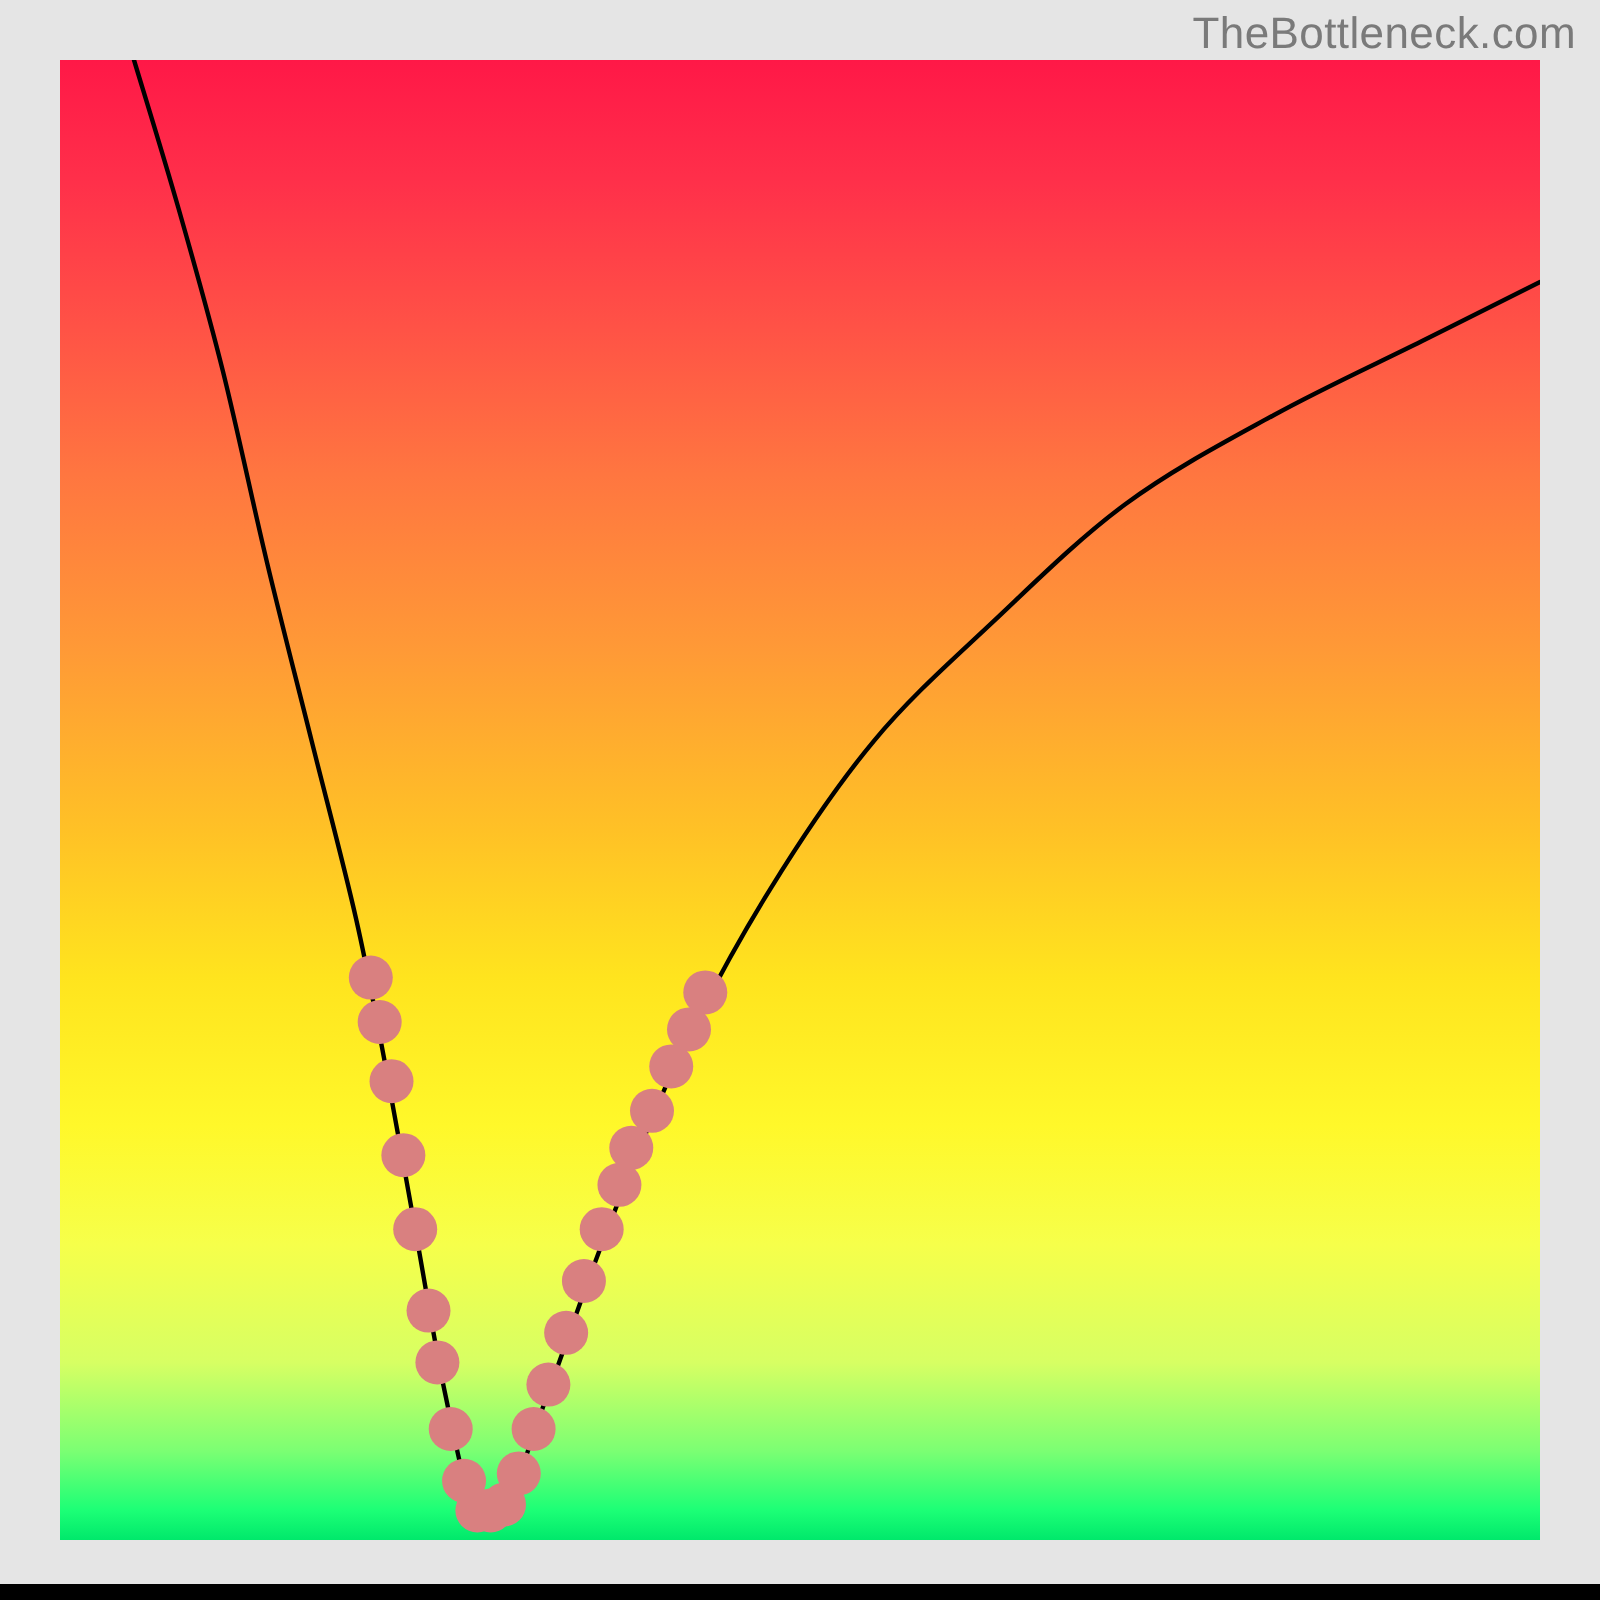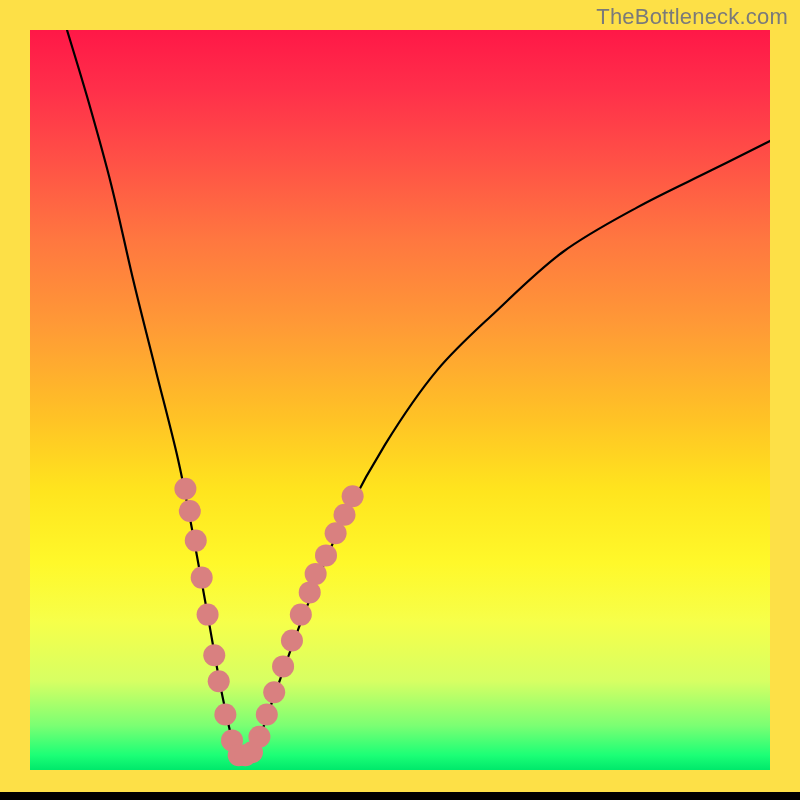--- a/index.html
+++ b/index.html
@@ -8,21 +8,21 @@
     width: 800px;
     height: 800px;
     background: #000000;
     overflow: hidden;
     font-family: Arial, Helvetica, sans-serif;
   }
   .stage {
     position: relative;
     width: 800px;
     height: 792px;
-    background: #fde047;
+    background: #e5e5e5;
   }
   .watermark {
     position: absolute;
     top: 4px;
     right: 12px;
     color: #7a7a7a;
     font-size: 22px;
     font-weight: 500;
     letter-spacing: 0.2px;
     z-index: 10;

